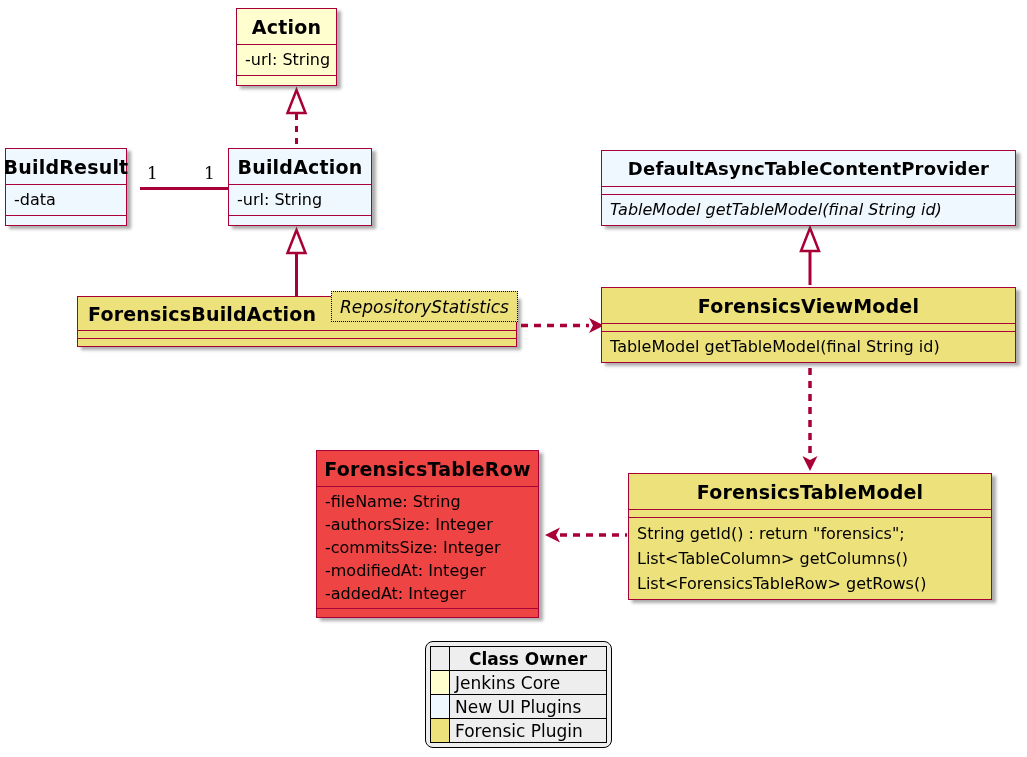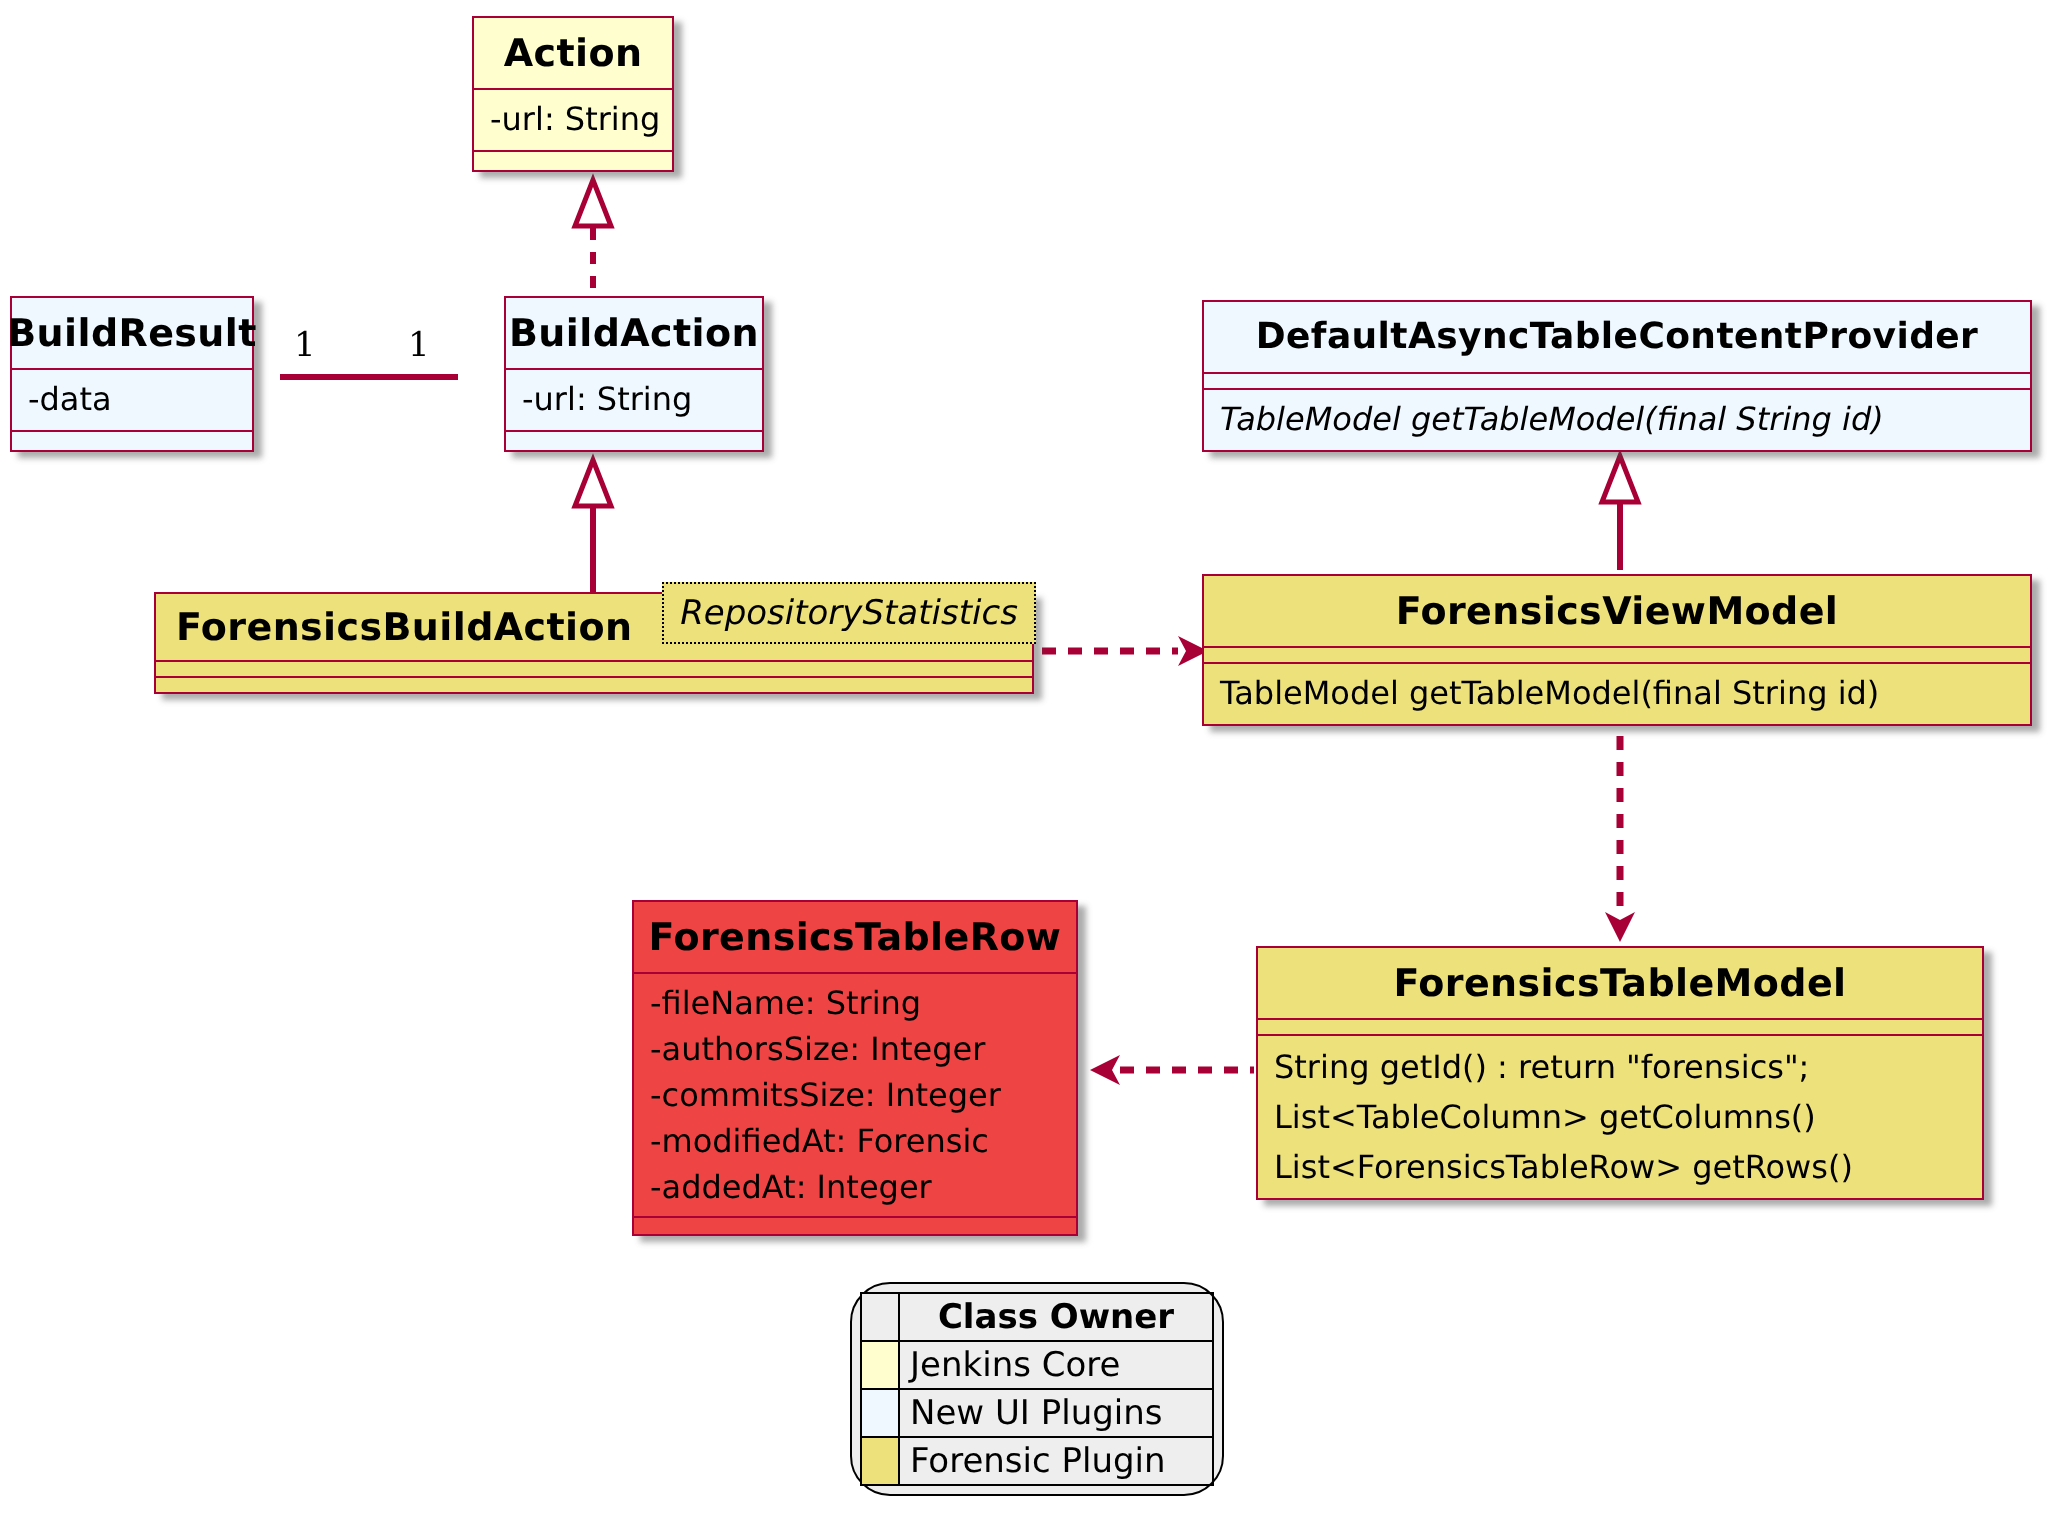--- a/index.html
+++ b/index.html
@@ -35,21 +35,21 @@
     border:1.5px dotted #000;
     display:flex;align-items:center;justify-content:center;
     font-size:17px;font-style:italic;white-space:nowrap;
   }
   .multiplicity{
     position:absolute;z-index:2;font-family:"DejaVu Serif","Liberation Serif",serif;
     font-size:17px;color:#000;
   }
   .legend{
     position:absolute;z-index:2;box-sizing:border-box;
-    border:1.5px solid #000;border-radius:20px;padding:4px;
+    border:1.5px solid #000;border-radius:8px;padding:4px;
   }
   .legend table{border-collapse:collapse;width:100%;}
   .legend td,.legend th{border:1px solid #000;font-size:17px;padding:0 5px;height:23px;}
   .legend th{font-weight:700;text-align:center;white-space:nowrap;}
   .legend td.label-cell{text-align:left;white-space:nowrap;margin-left:40px;}
   .legend td.swatch{width:18px;padding:0;}
 </style>
 </head>
 <body>
 
@@ -95,21 +95,21 @@
     <div class="compartment">-url: String</div>
     <div class="compartment empty-tall"></div>
   </div>
 
   <div class="uml-class abstract" style="left: 5px; top: 148px; width: 122px; background: rgb(240, 248, 255);">
     <div class="title">BuildResult</div>
     <div class="compartment">-data</div>
     <div class="compartment empty-tall"></div>
   </div>
 
-  <div class="uml-class abstract" style="left: 228px; top: 148px; width: 130px; background: rgb(240, 248, 255); margin-left: 24px;">
+  <div class="uml-class abstract" style="left: 228px; top: 148px; width: 144px; background: rgb(240, 248, 255);">
     <div class="title">BuildAction</div>
     <div class="compartment">-url: String</div>
     <div class="compartment empty-tall"></div>
   </div>
 
   <span class="multiplicity" style="left:147px;top:163px;">1</span>
   <span class="multiplicity" style="left:204px;top:163px;">1</span>
 
   <div class="uml-class abstract" style="left: 601px; top: 150px; width: 415px; background: rgb(240, 248, 255);">
     <div class="title small-title">DefaultAsyncTableContentProvider</div>
@@ -132,21 +132,21 @@
     <div class="compartment empty"></div>
     <div class="compartment">TableModel getTableModel(final String id)</div>
   </div>
 
   <div class="uml-class" style="left: 316px; top: 450px; width: 223px; background: #ef4444;">
     <div class="title">ForensicsTableRow</div>
     <div class="compartment tight">
       <div>-fileName: String</div>
       <div>-authorsSize: Integer</div>
       <div>-commitsSize: Integer</div>
-      <div>-modifiedAt: Forensic</div>
+      <div>-modifiedAt: Integer</div>
       <div>-addedAt: Integer</div>
     </div>
     <div class="compartment empty-mid"></div>
   </div>
 
   <div class="uml-class" style="left: 628px; top: 473px; width: 364px; background: rgb(237, 225, 124);">
     <div class="title">ForensicsTableModel</div>
     <div class="compartment empty"></div>
     <div class="compartment methods3">
       <div>String getId() : return "forensics";</div>

